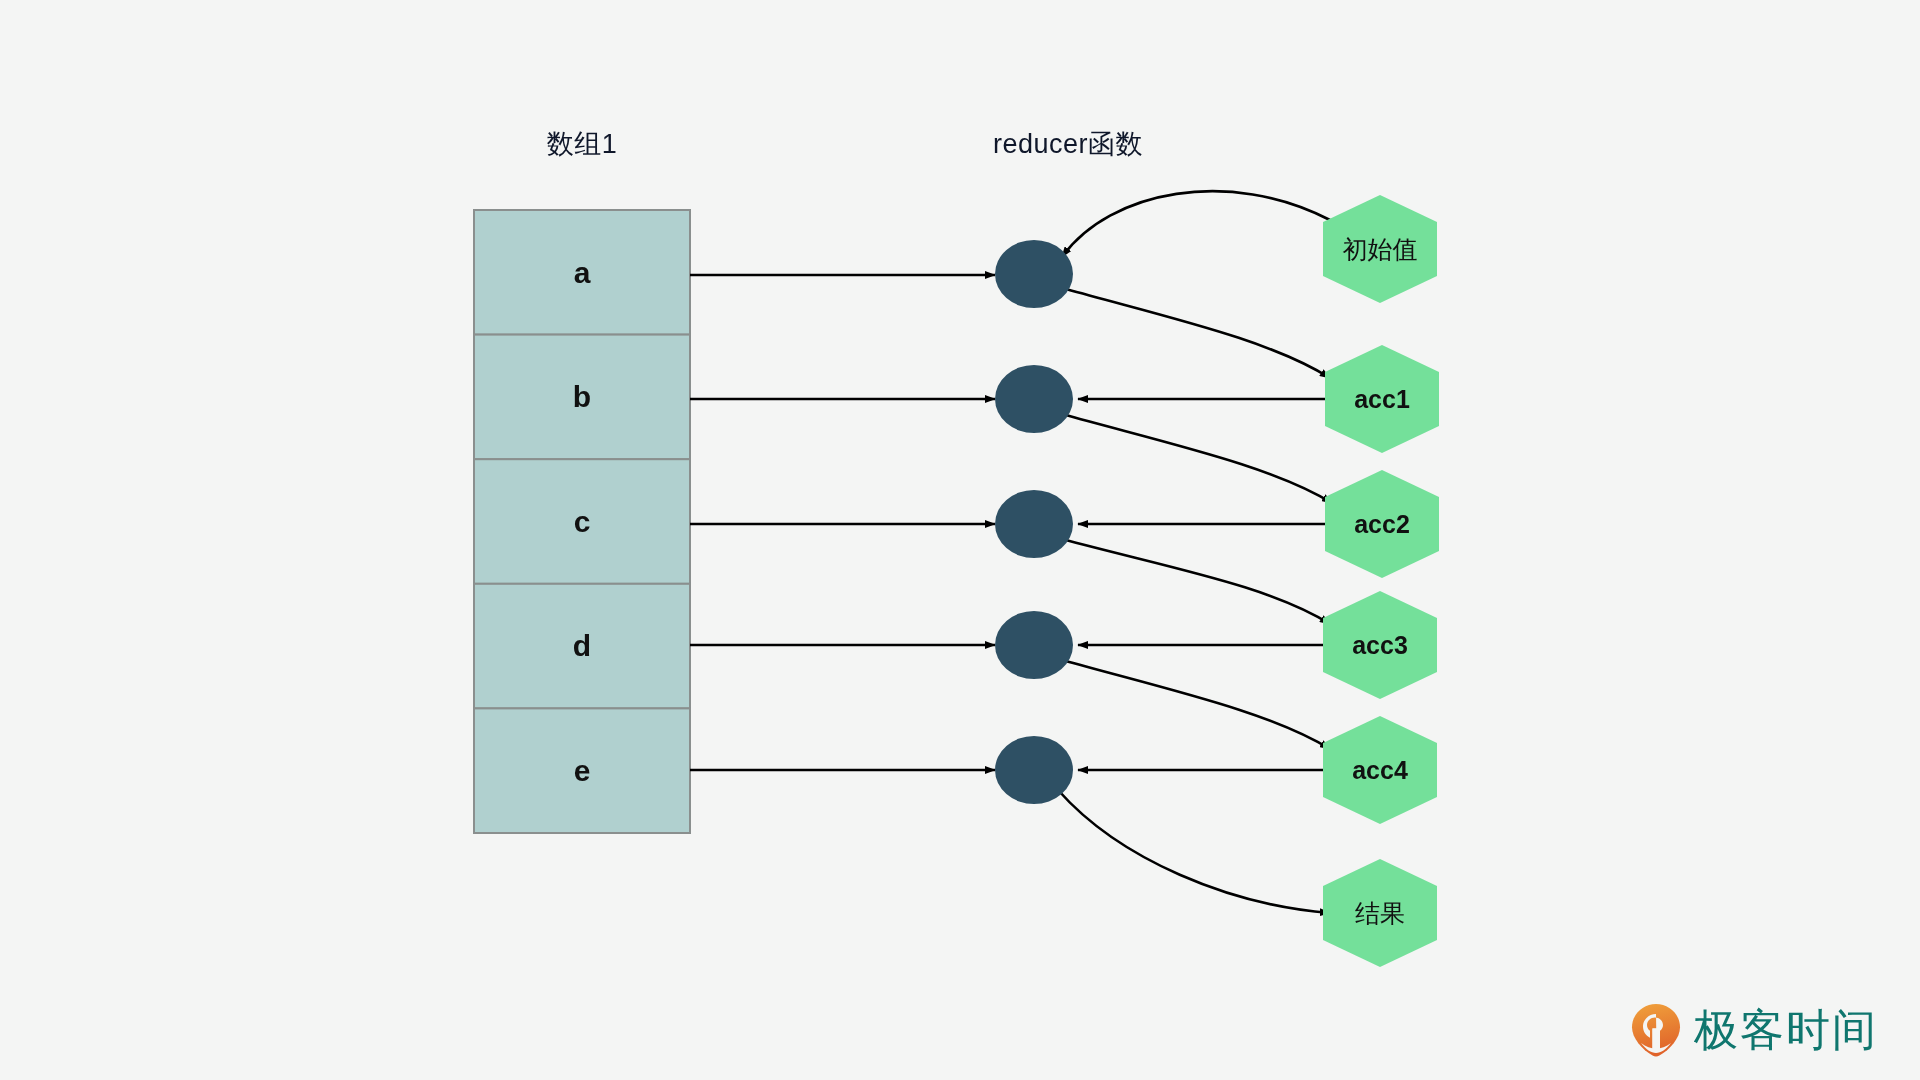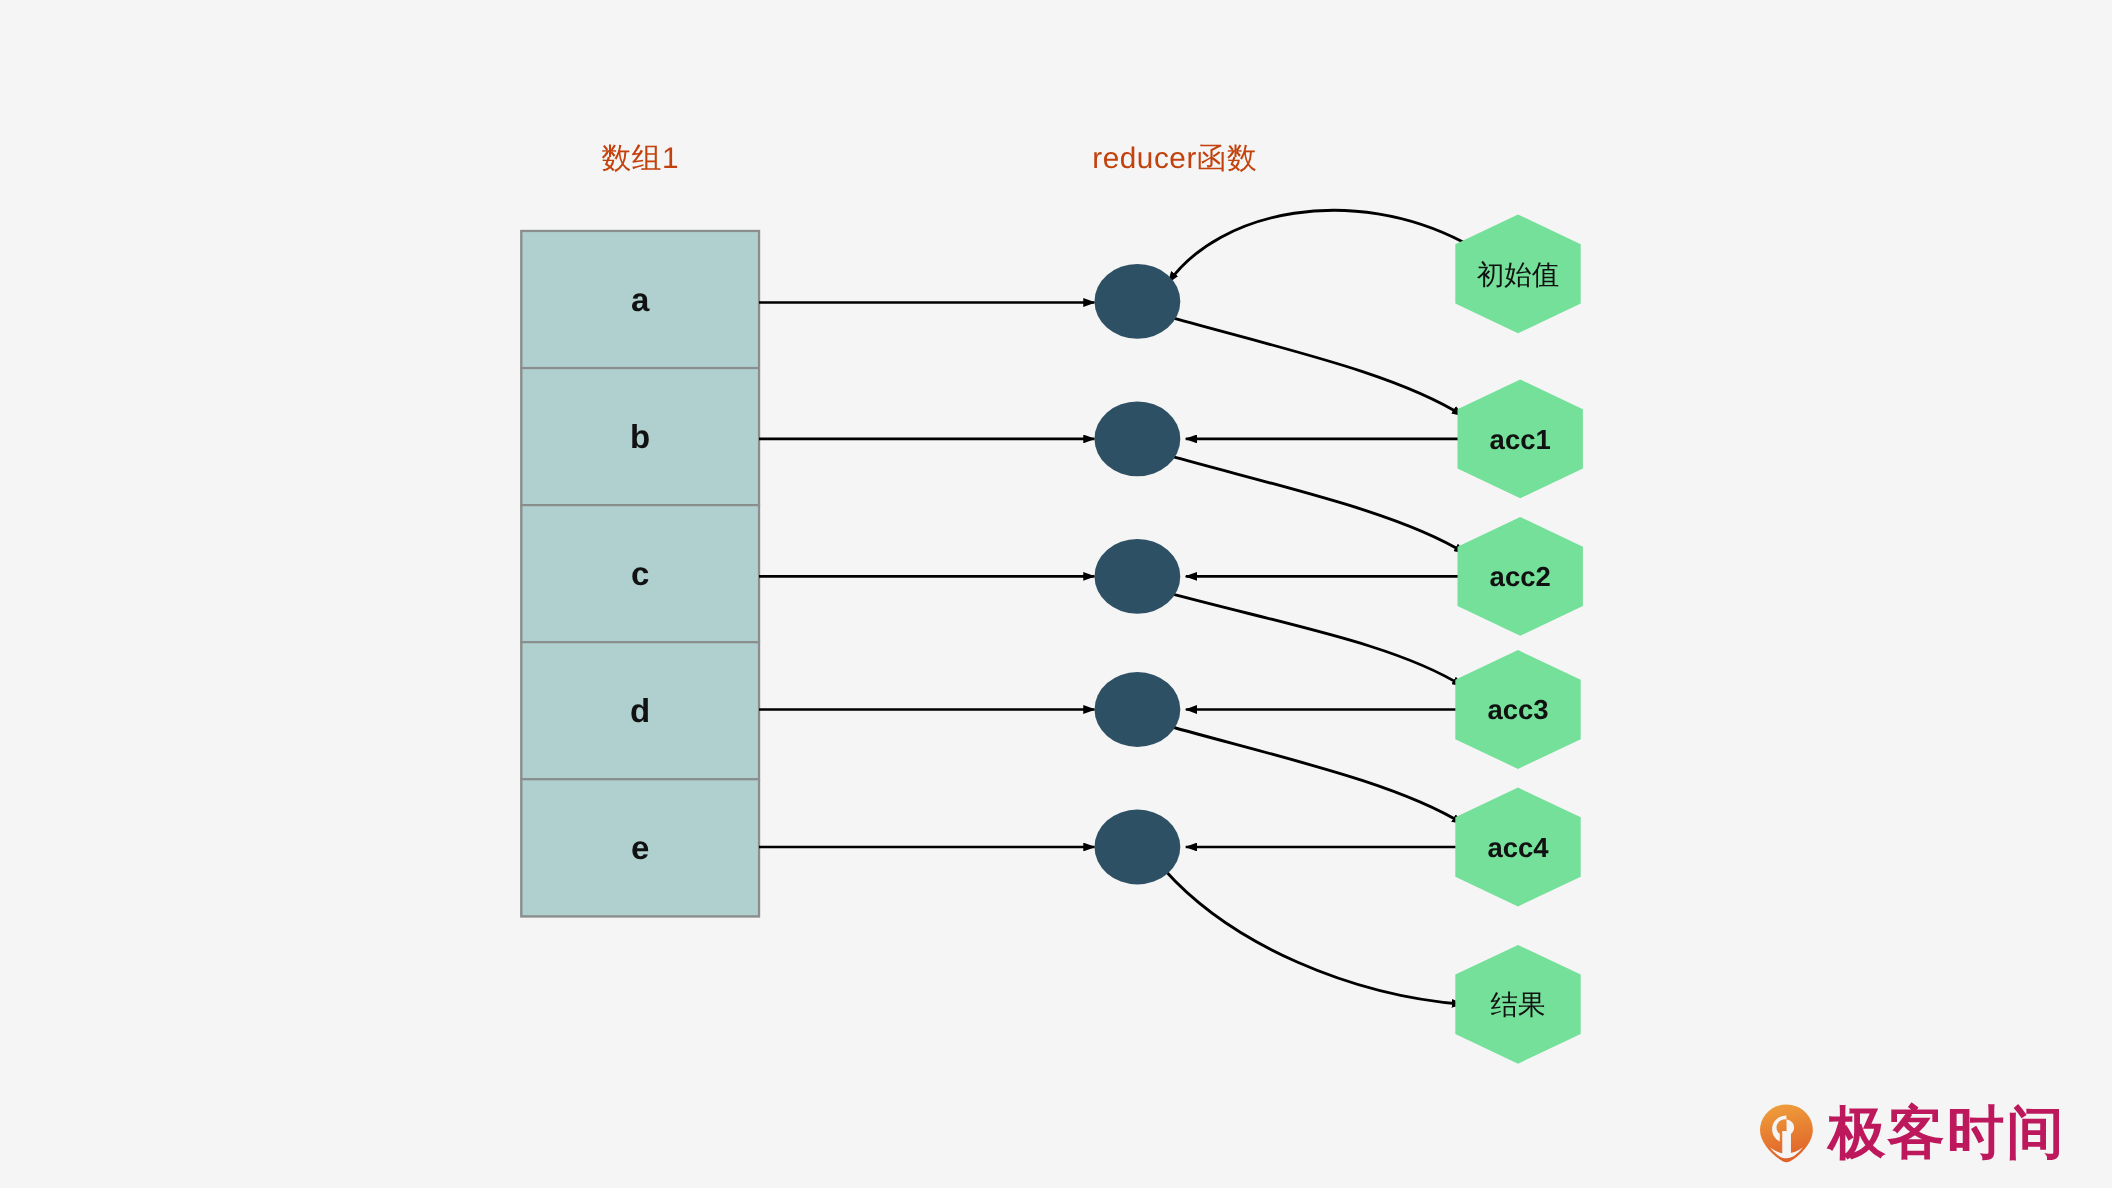--- a/index.html
+++ b/index.html
@@ -23,21 +23,21 @@
   svg.layer {
     position: absolute;
     left: 0;
     top: 0;
     width: 1920px;
     height: 1080px;
   }
   .col-title {
     position: absolute;
     font-size: 27px;
-    color: #c2410c;
+    color: #0f172a;
     font-weight: 400;
     white-space: nowrap;
     transform: translateX(-50%);
     letter-spacing: 0.5px;
   }
   .cell-label {
     font-size: 30px;
     font-weight: bold;
     fill: #111111;
   }
@@ -53,23 +53,23 @@
   }
   .watermark {
     position: absolute;
     right: 42px;
     bottom: 22px;
     display: flex;
     align-items: center;
     gap: 12px;
   }
   .wm-text {
-    font-size: 52px;
-    font-weight: bold;
-    color: #be185d;
+    font-size: 44px;
+    font-weight: normal;
+    color: #0f766e;
     letter-spacing: 2px;
     line-height: 1;
   }
 </style>
 </head>
 <body>
 
 <div id="canvas">
 
   <div class="col-title" style="left:582px; top:126px;">数组1</div>

